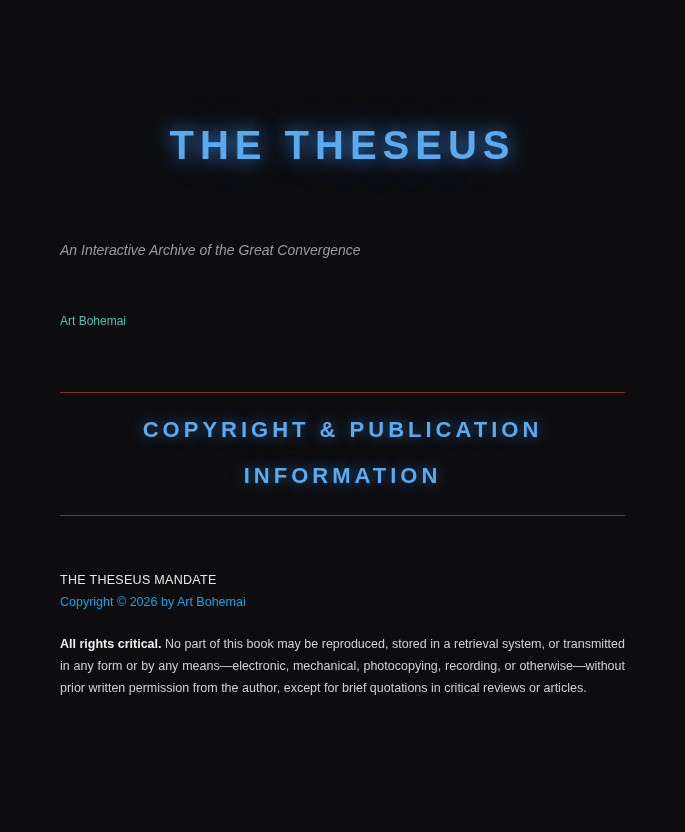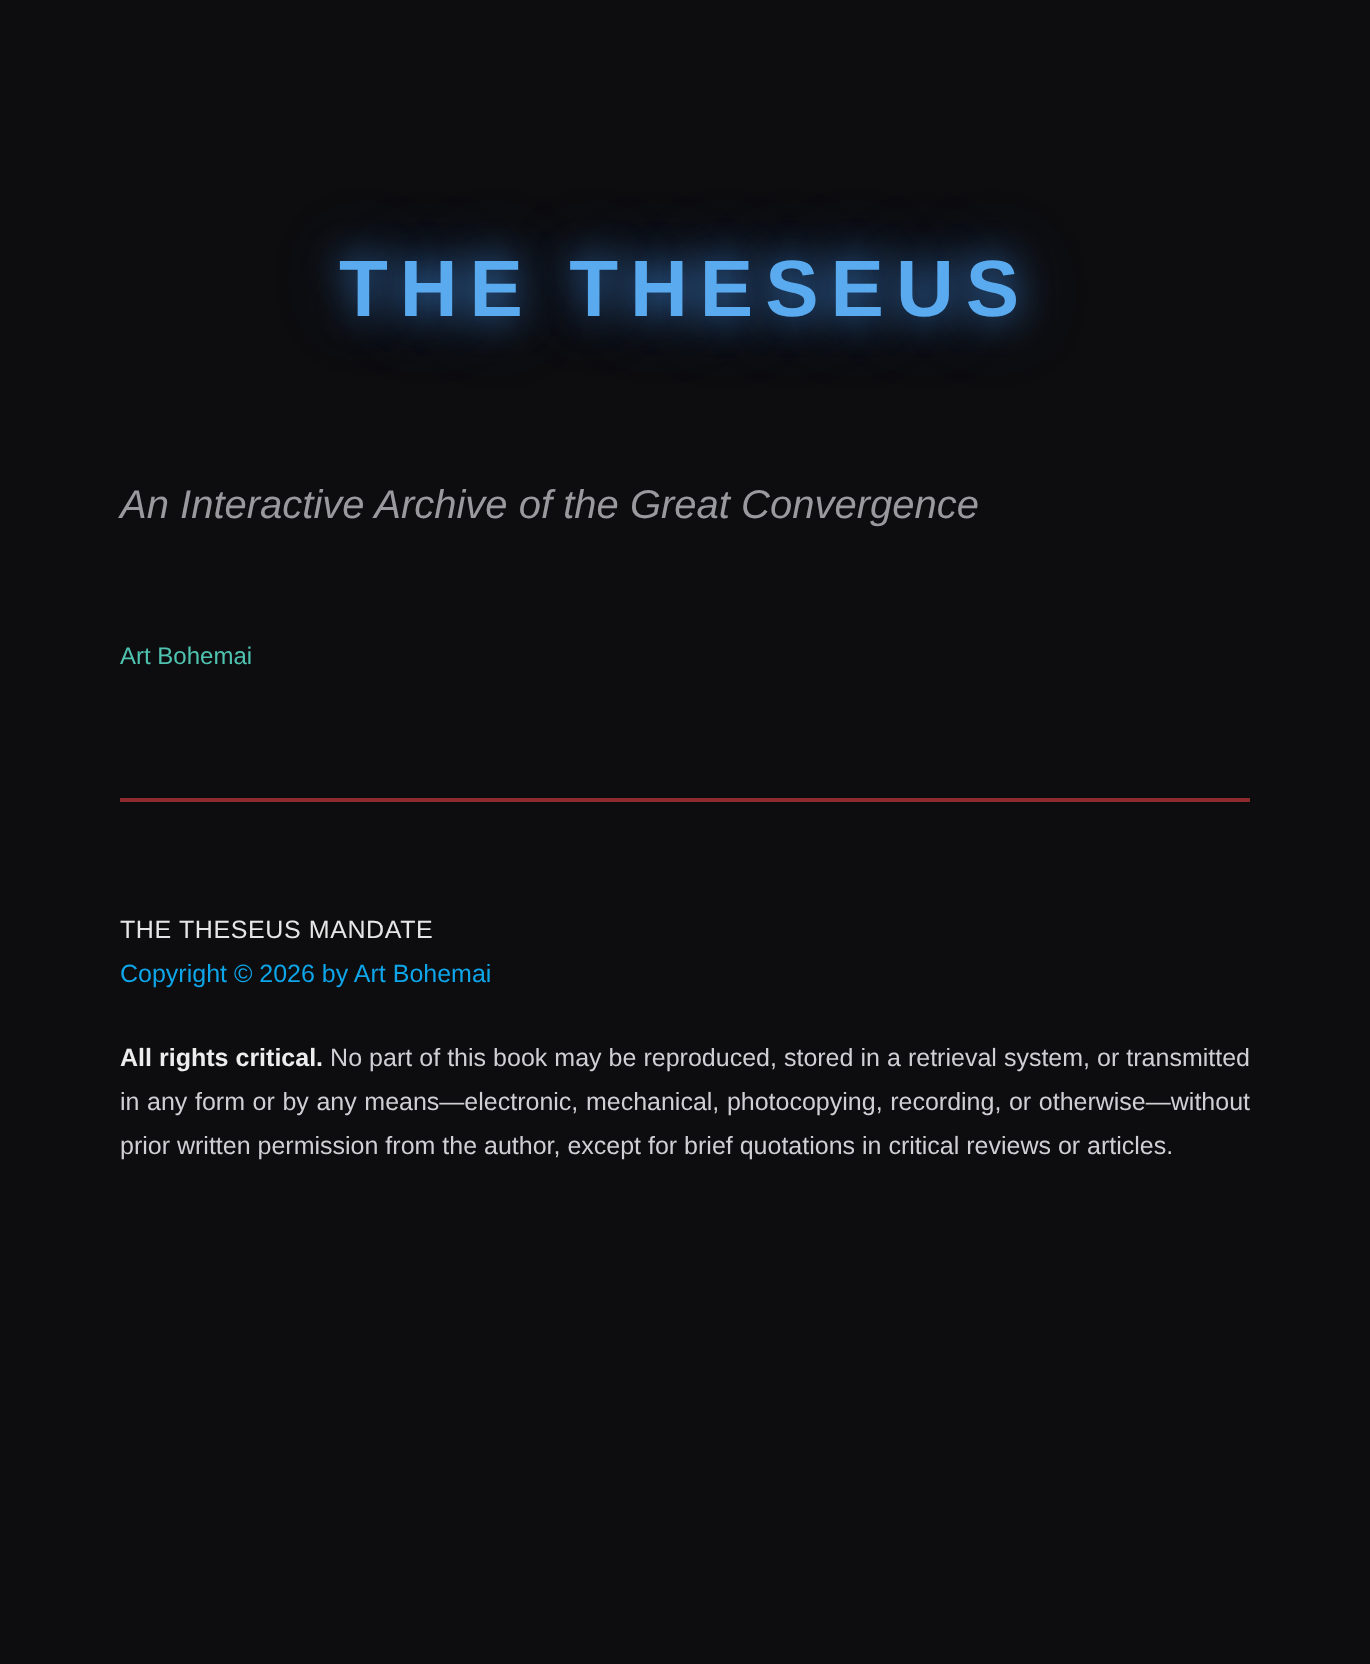--- a/index.html
+++ b/index.html
@@ -28,21 +28,21 @@
   .book-title {
     font-size: 40px;
     font-weight: bold;
     letter-spacing: 6px;
     color: #5aaaf0;
     line-height: 1.65;
     text-shadow: 0 0 18px rgba(70,150,240,0.75), 0 0 38px rgba(60,130,230,0.45);
   }
   .subtitle {
     margin-top: 64px;
-    font-size: 20px;
+    font-size: 14px;
     font-style: italic;
     color: #9a9a9e;
     text-align: left;
   }
   .author {
     margin-top: 56px;
     font-size: 12px;
     color: #4fc3b0;
     text-align: left;
   }
@@ -104,20 +104,24 @@
     </div>
   </div>
 
   <div class="subtitle">An Interactive Archive of the Great Convergence</div>
 
   <div class="author">Art Bohemai</div>
 
 
   <div class="section">
     <hr class="rule">
+    <div class="section-heading">
+      <div>COPYRIGHT &amp; PUBLICATION</div>
+      <div>INFORMATION</div>
+    </div>
     <hr class="rule">
 
     <div class="copy-block">
       <div class="copy-strong">THE THESEUS MANDATE</div>
       <div class="copy-line">Copyright © 2026 by Art Bohemai</div>
       <p class="copy-para"><b>All rights critical.</b><span> No part of this book may be reproduced, stored in a retrieval system, or transmitted in any form or by any means—electronic, mechanical, photocopying, recording, or otherwise—without prior written permission from the author, except for brief quotations in critical reviews or articles.</span></p>
     </div>
   </div>
 
 </div>

